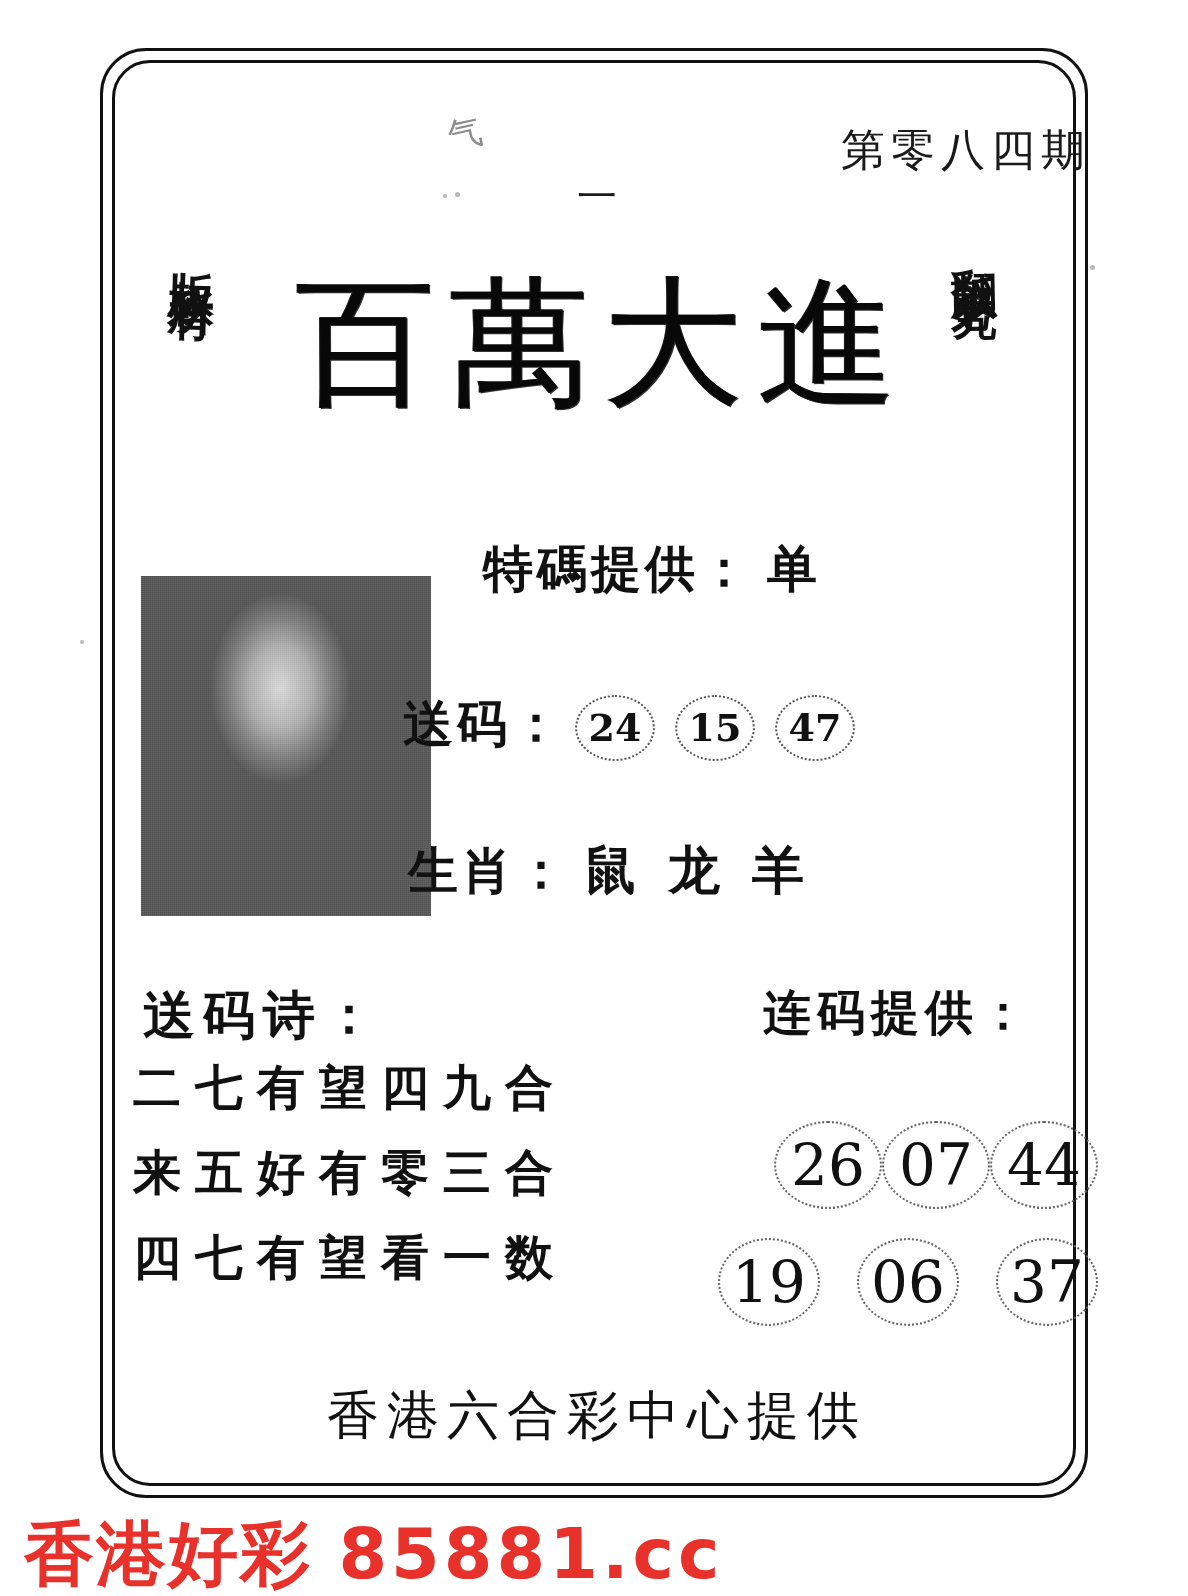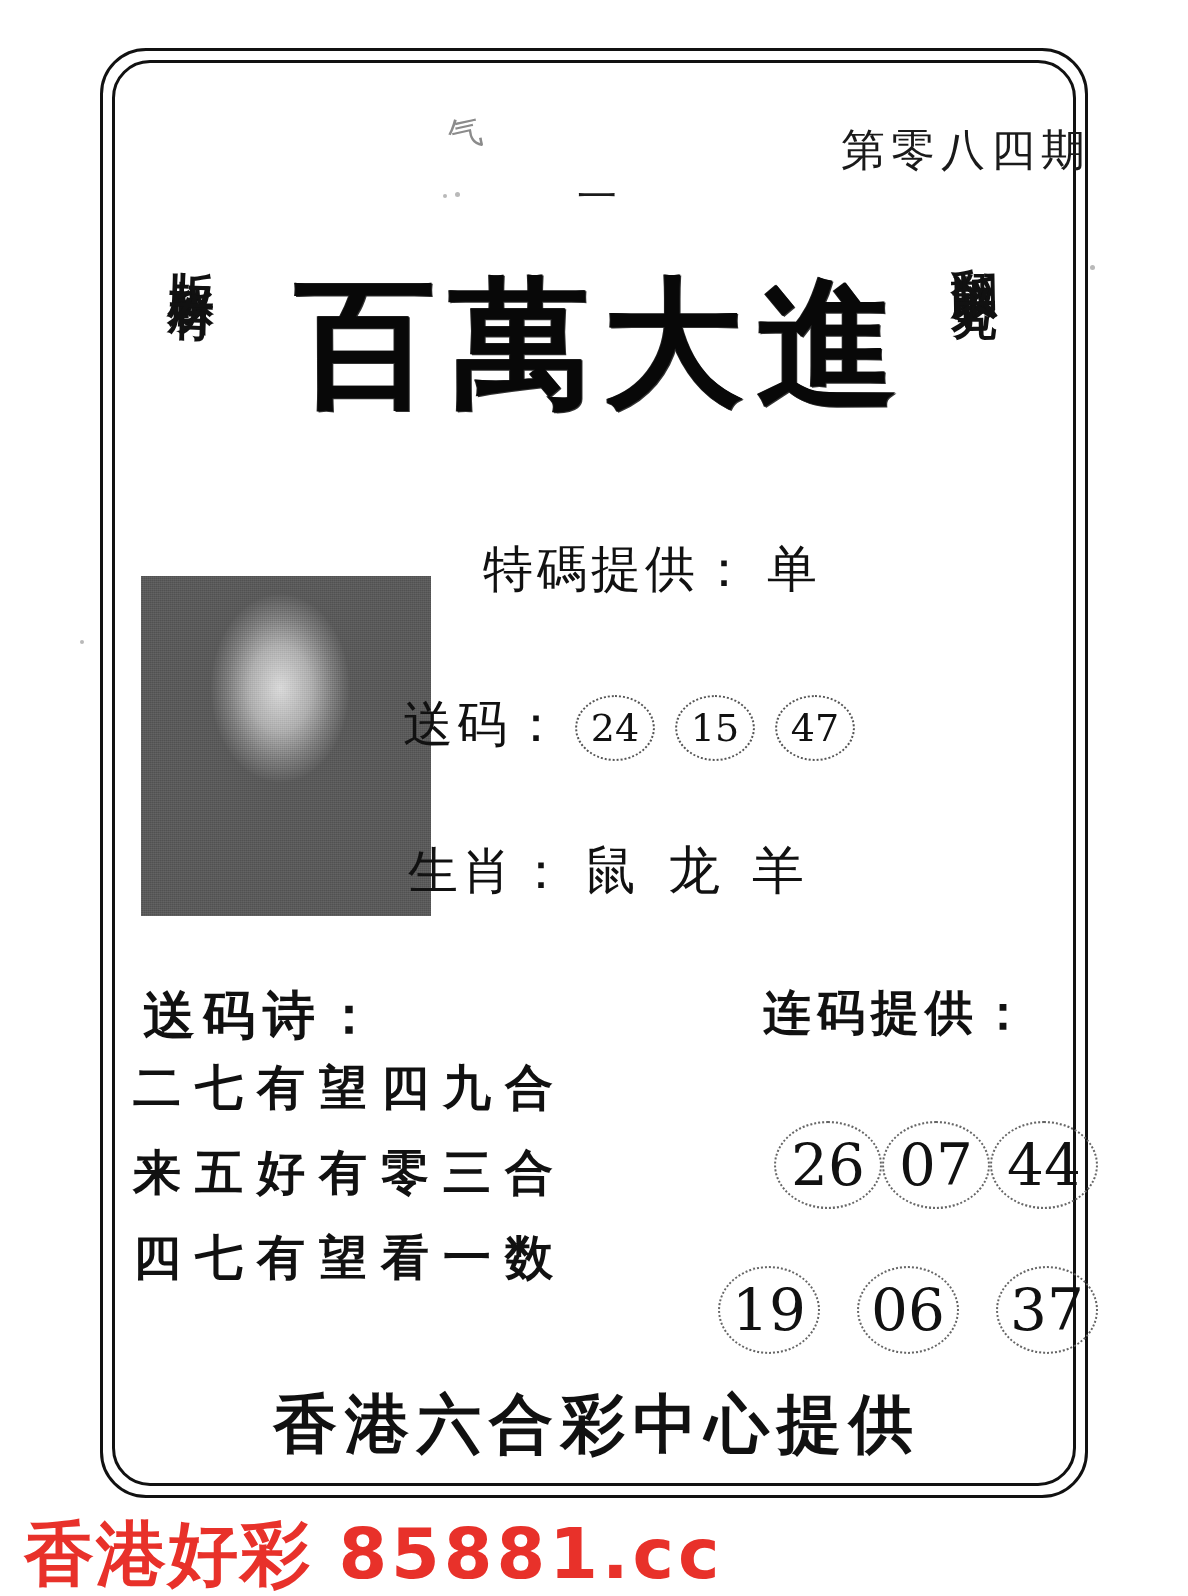--- a/index.html
+++ b/index.html
@@ -68,21 +68,21 @@
   }
 
   
   #title {
     position: absolute;
     left: 160px;
     top: 215px;
     width: 680px;
     text-align: center;
     font-size: 140px;
-    font-weight: bold;
+    font-weight: normal;
     letter-spacing: 14px;
     line-height: 1.1;
     color: #080808;
     font-family: "DejaVu Serif", "Liberation Serif", serif;
     text-shadow: 1px 1px 0 #333, -1px 0 0 #222;
   }
 
   
   .vtext {
     position: absolute;
@@ -142,21 +142,21 @@
     mix-blend-mode: overlay;
   }
 
   
   .info-line {
     position: absolute;
     font-size: 50px;
     color: #111;
     letter-spacing: 4px;
     white-space: nowrap;
-    font-weight: 400;
+    font-weight: 700;
   }
   #special-line { left: 380px; top: 485px; }
   #send-line    { left: 300px; top: 640px; }
   #zodiac-line  { left: 305px; top: 785px; }
 
   .num-circle {
     display: inline-block;
     width: 76px;
     height: 62px;
     line-height: 62px;
@@ -209,43 +209,43 @@
     font-weight: 700;
   }
   .lian-row {
     position: absolute;
     width: 380px;
     left: 615px;
     display: flex;
     justify-content: flex-end;
   }
   #lian-row-1 { top: 1070px; }
-  #lian-row-2 { top: 1215px; gap: 37px; }
+  #lian-row-2 { top: 1187px; gap: 37px; }
   .lian-circle {
     width: 104px;
     height: 84px;
     line-height: 84px;
     text-align: center;
     border: 2px dotted #666;
     border-radius: 50%;
     font-size: 58px;
     color: #111;
   }
 
   
   #footer-line {
     position: absolute;
     left: 0;
     top: 1330px;
     width: 988px;
     text-align: center;
-    font-size: 64px;
+    font-size: 52px;
     letter-spacing: 8px;
     color: #111;
-    font-weight: 700;
+    font-weight: 400;
   }
 
   
   #watermark {
     position: absolute;
     left: 24px;
     top: 1508px;
     font-size: 70px;
     font-weight: bold;
     color: #e8312a;

